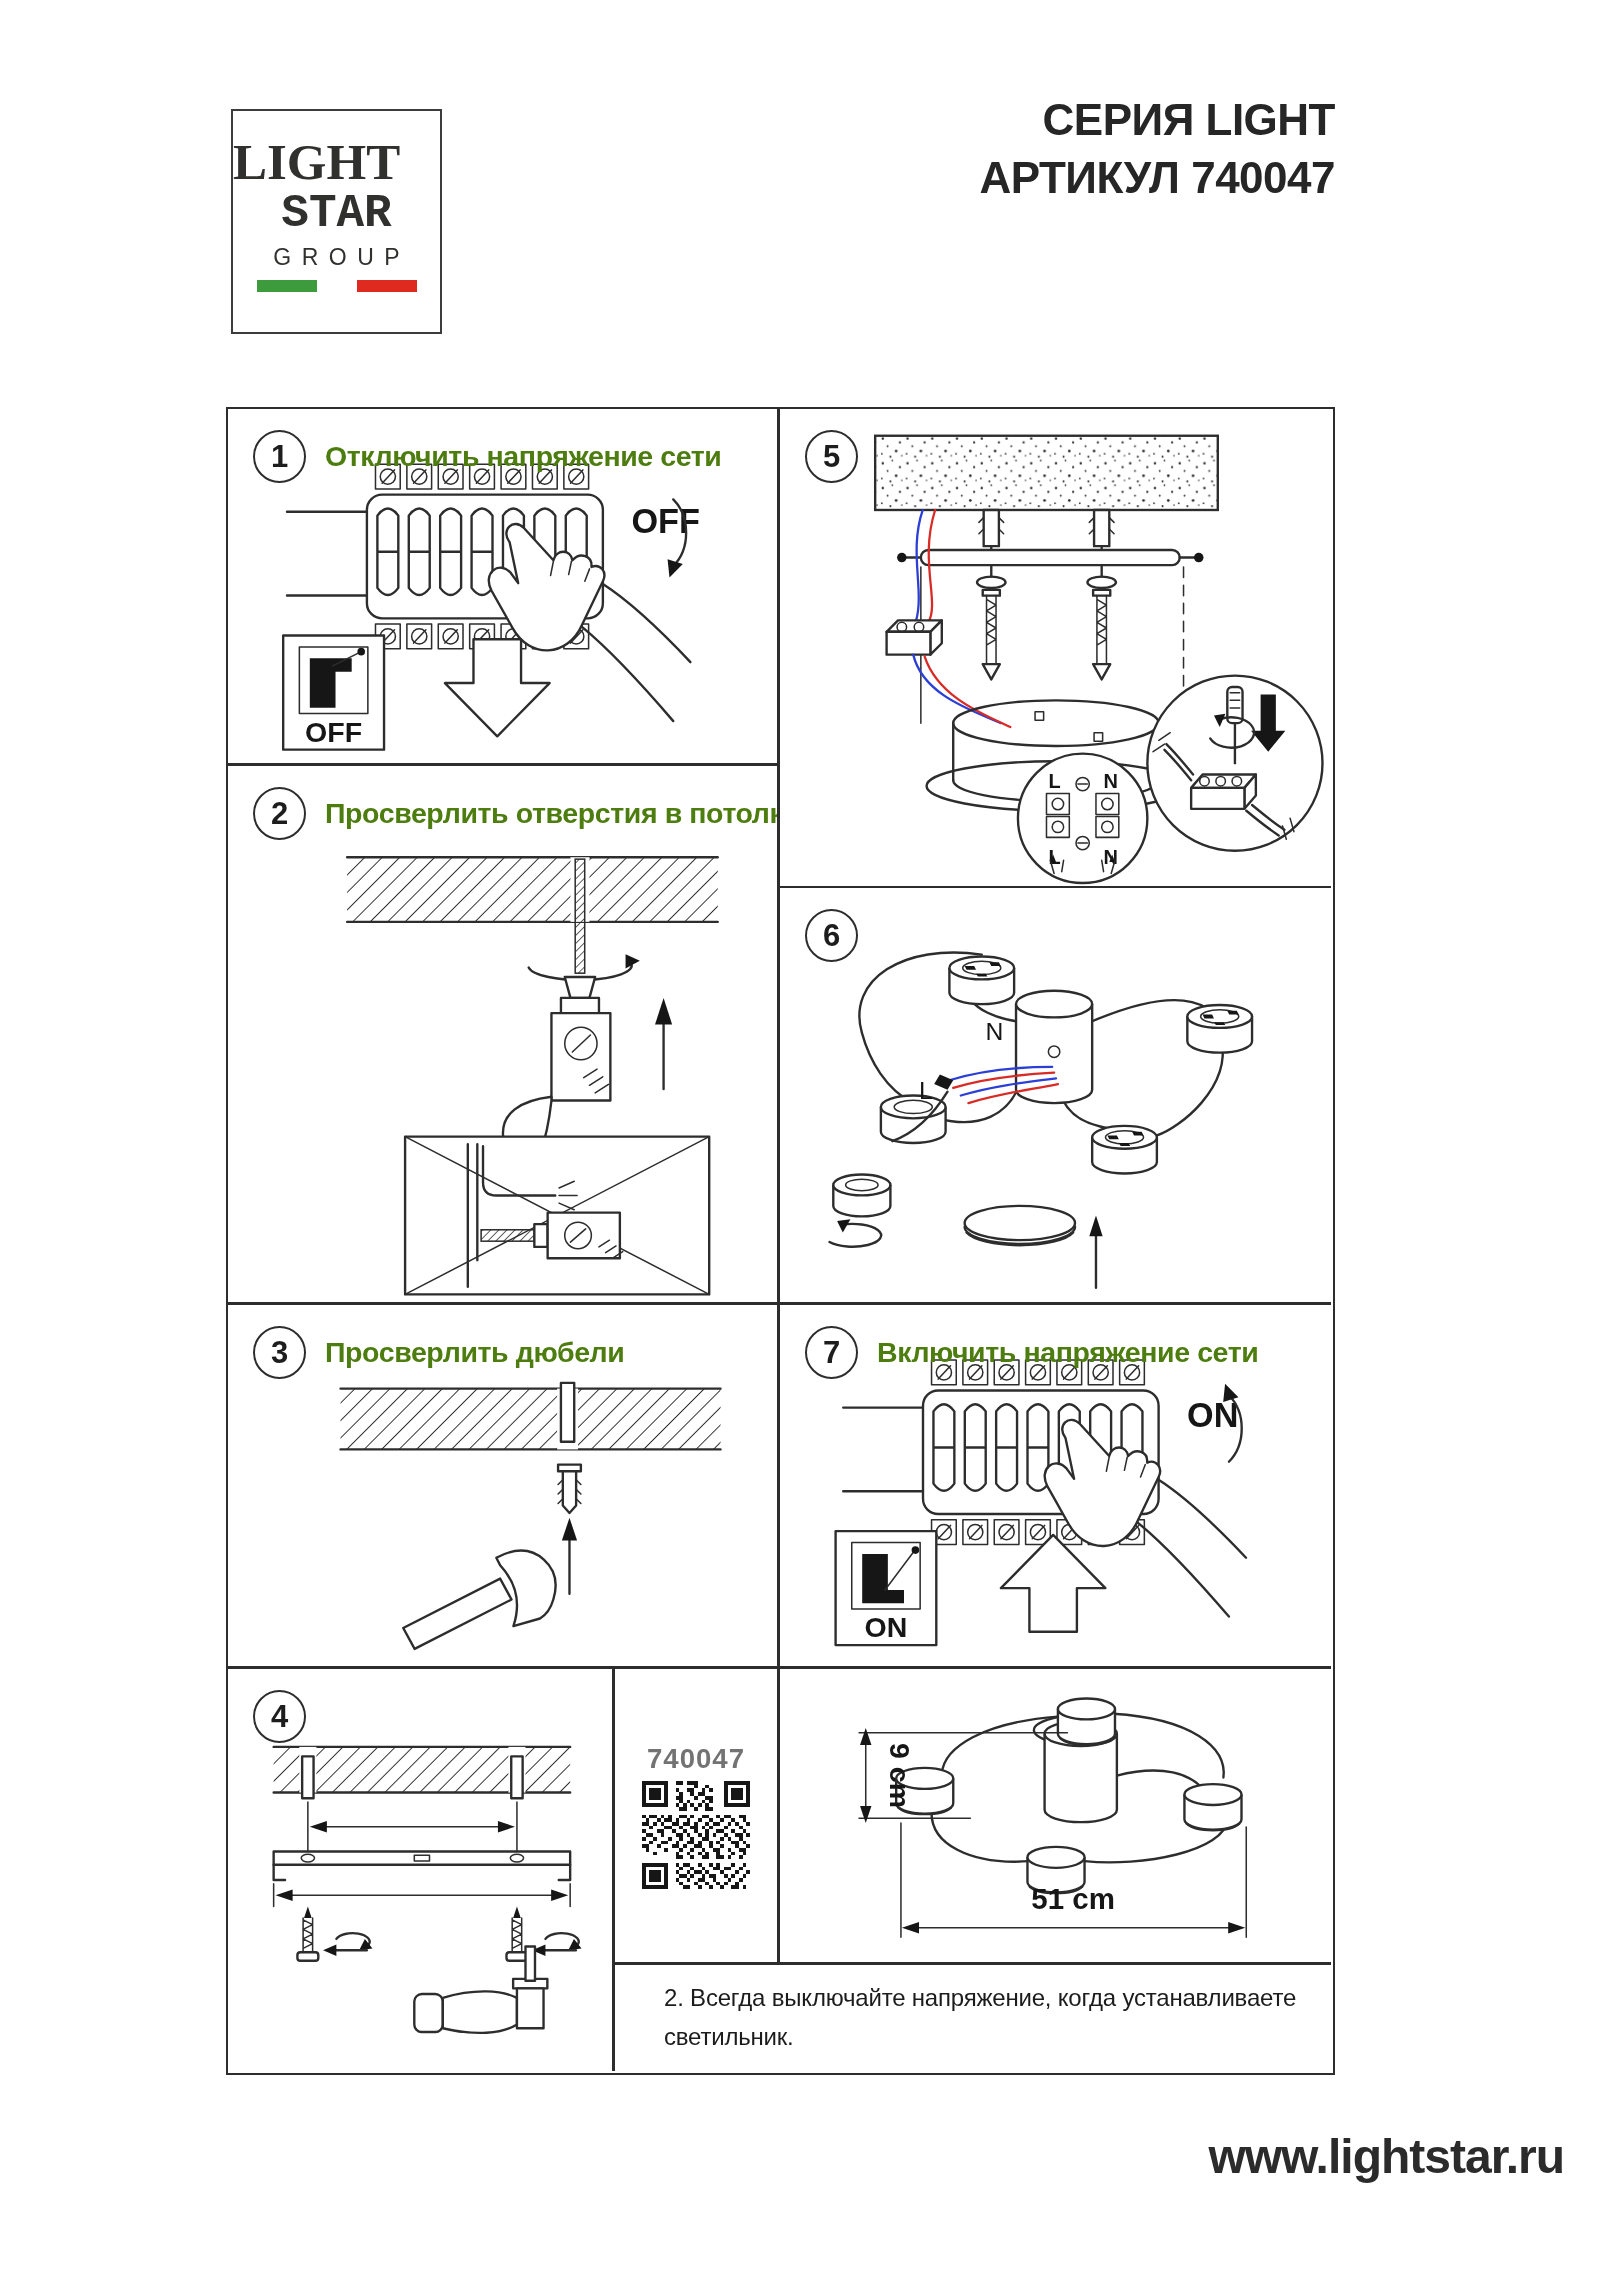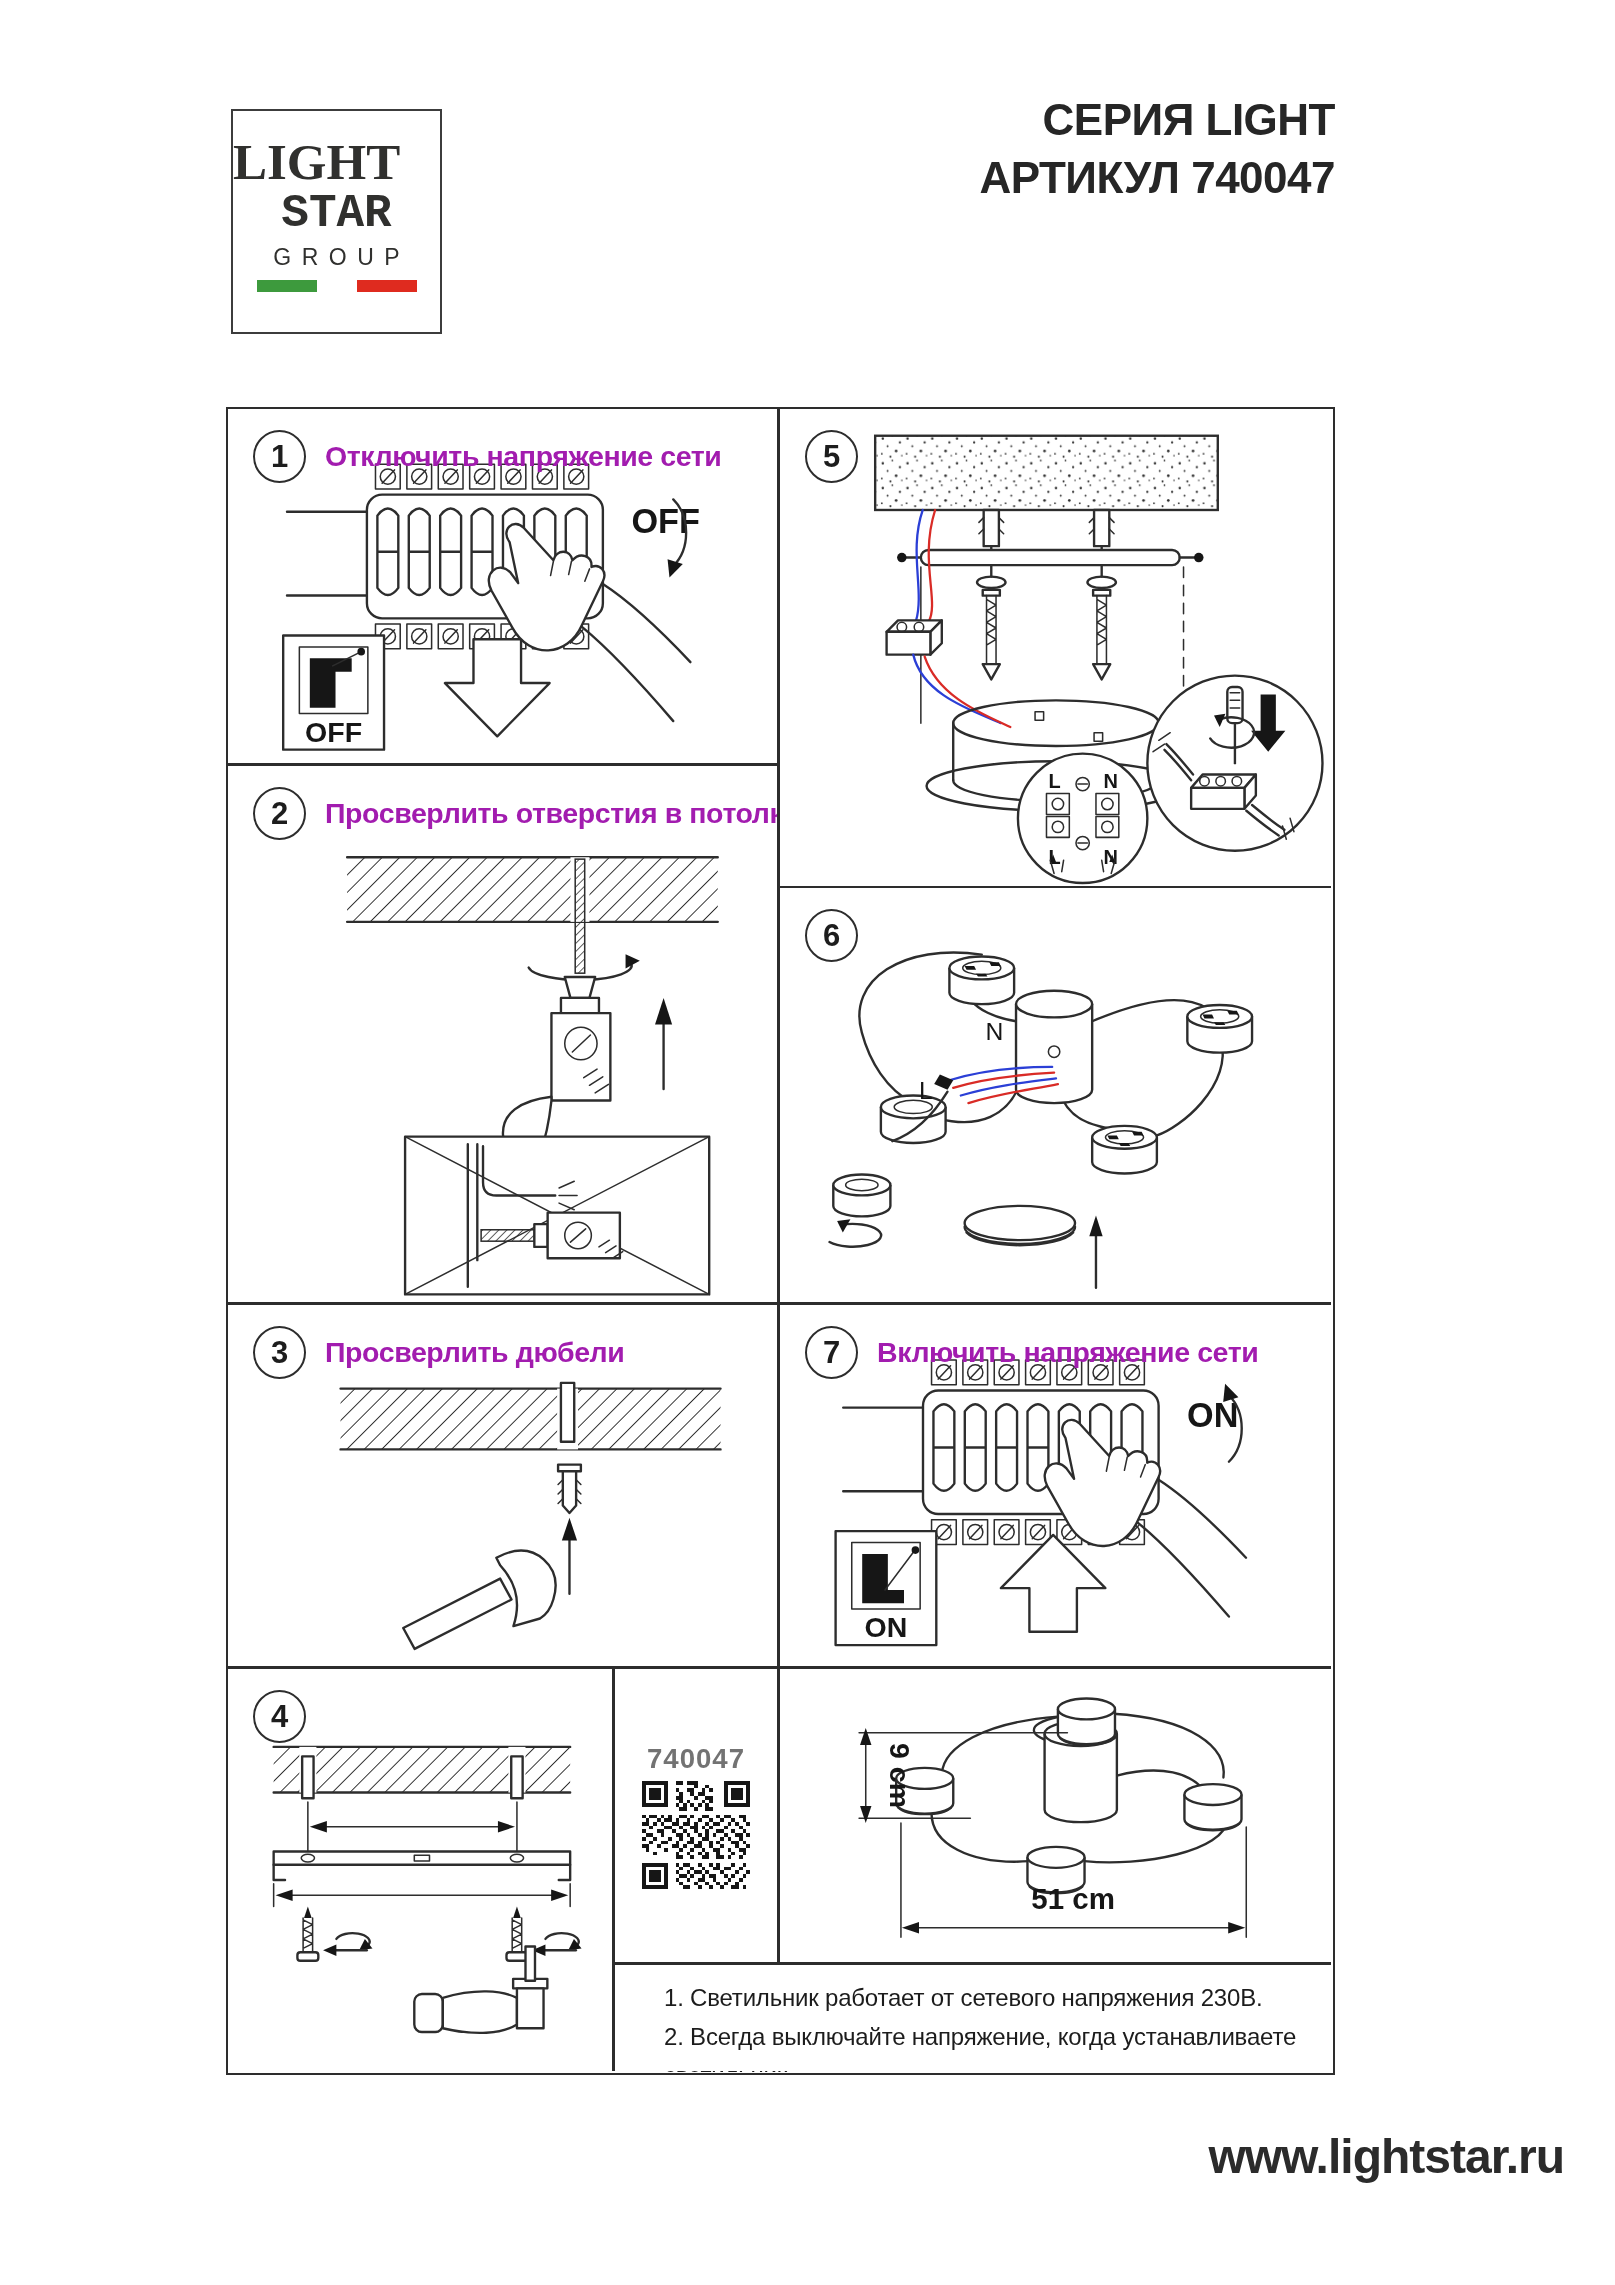--- a/index.html
+++ b/index.html
@@ -14,21 +14,21 @@
   
   .hdr{position:absolute;left:666px;right:281px;top:91px;text-align:right;color:#262626}
   .hdr .series,.hdr .article{font-size:44px;font-weight:bold;line-height:58px;letter-spacing:-0.5px}
   .hdr .htitle{margin-top:17px;font-size:44px;font-weight:bold;line-height:49px;letter-spacing:-0.5px}
   
   #table{position:absolute;left:226px;top:407px;width:1109px;height:1668px;border:2.9px solid #2d2d2d;box-sizing:border-box}
   .vl,.hl{position:absolute;background:#2d2d2d}
   .cell{position:absolute;overflow:hidden;background:#fff}
   .head{position:absolute;top:21px;left:25px;display:flex;align-items:center;gap:19px;z-index:2}
   .num{width:53px;height:53px;border:2.9px solid #2d2d2d;border-radius:50%;display:flex;align-items:center;justify-content:center;font-size:31px;font-weight:bold;background:#fff;box-sizing:border-box;color:#1d1d1d}
-  .stitle{font-size:28.5px;font-weight:bold;letter-spacing:-0.4px;white-space:nowrap;color:#a21caf}
+  .stitle{font-size:28.5px;font-weight:bold;letter-spacing:-0.4px;white-space:nowrap;color:#4d7c0f}
   .cell svg{position:absolute;left:0;top:0}
   
   .ln{fill:none;stroke:#2d2d2d;stroke-width:2.5;stroke-linecap:round;stroke-linejoin:round}
   .lt{fill:none;stroke:#2d2d2d;stroke-width:1.6;stroke-linecap:round;stroke-linejoin:round}
   .fw{fill:#fff;stroke:#2d2d2d;stroke-width:2.5;stroke-linejoin:round}
   .bk{fill:#161616;stroke:none}
   .wr{fill:none;stroke:#d92b26;stroke-width:2.4;stroke-linecap:round}
   .wb{fill:none;stroke:#2b3fd6;stroke-width:2.4;stroke-linecap:round}
   .dash{stroke-dasharray:11 8}
   svg text{font-family:"Liberation Sans","DejaVu Sans",sans-serif;fill:#161616}
@@ -712,21 +712,20 @@
           <path class="lt" d="M136,272 H481"></path>
           <polygon class="bk" points="146,266 146,278 128,272"></polygon>
             <polygon class="bk" points="471,266 471,278 489,272"></polygon>
           <text x="308" y="252" font-size="31" font-weight="bold" text-anchor="middle">51 cm</text>
         </g>
       </svg>
     </div>
 
     <div class="cell" style="left:387px;top:1556px;width:716px;height:107px">
       <div class="notes">
-        <div>1. Светильник работает от сетевого напряжения 230В.</div>
         <div>2. Всегда выключайте напряжение, когда устанавливаете светильник.</div>
       </div>
     </div>
   </div>
 
   <div class="footer">www.lightstar.ru</div>
 
 </div>
 
 

